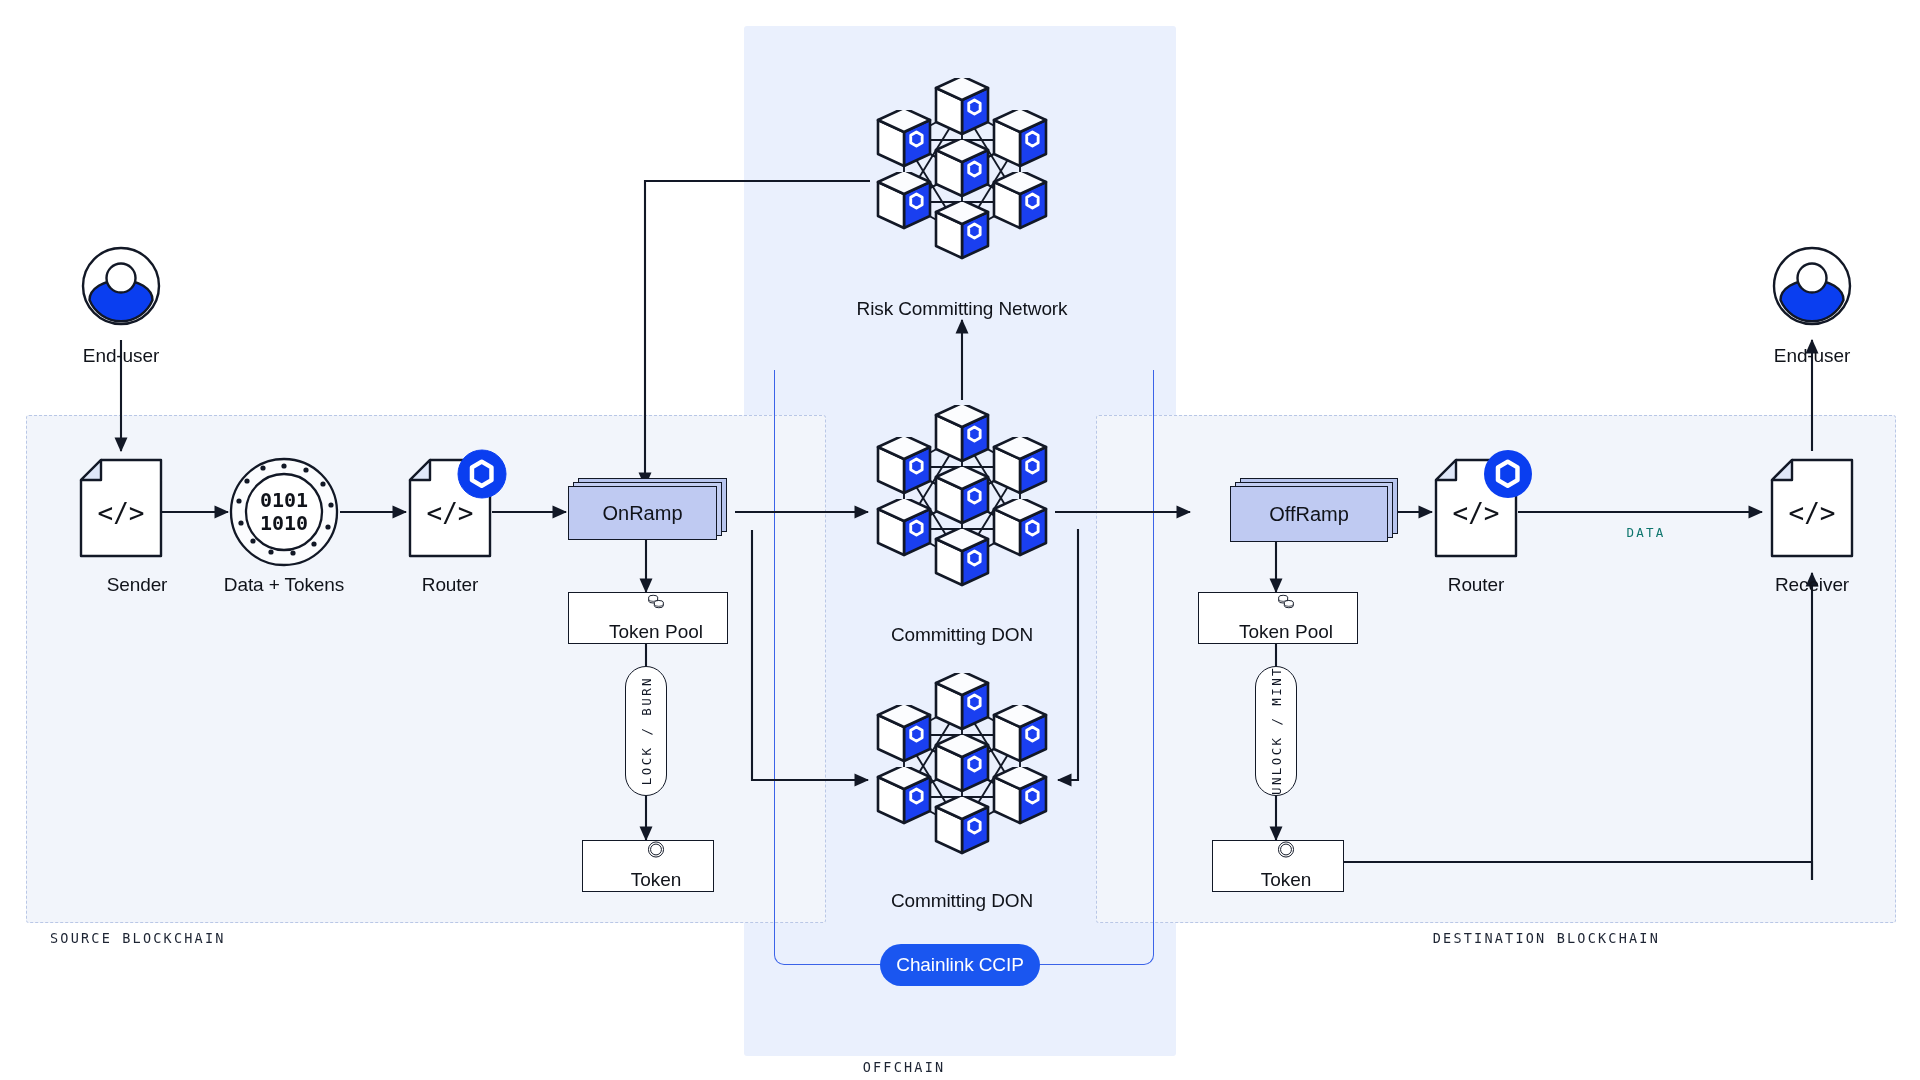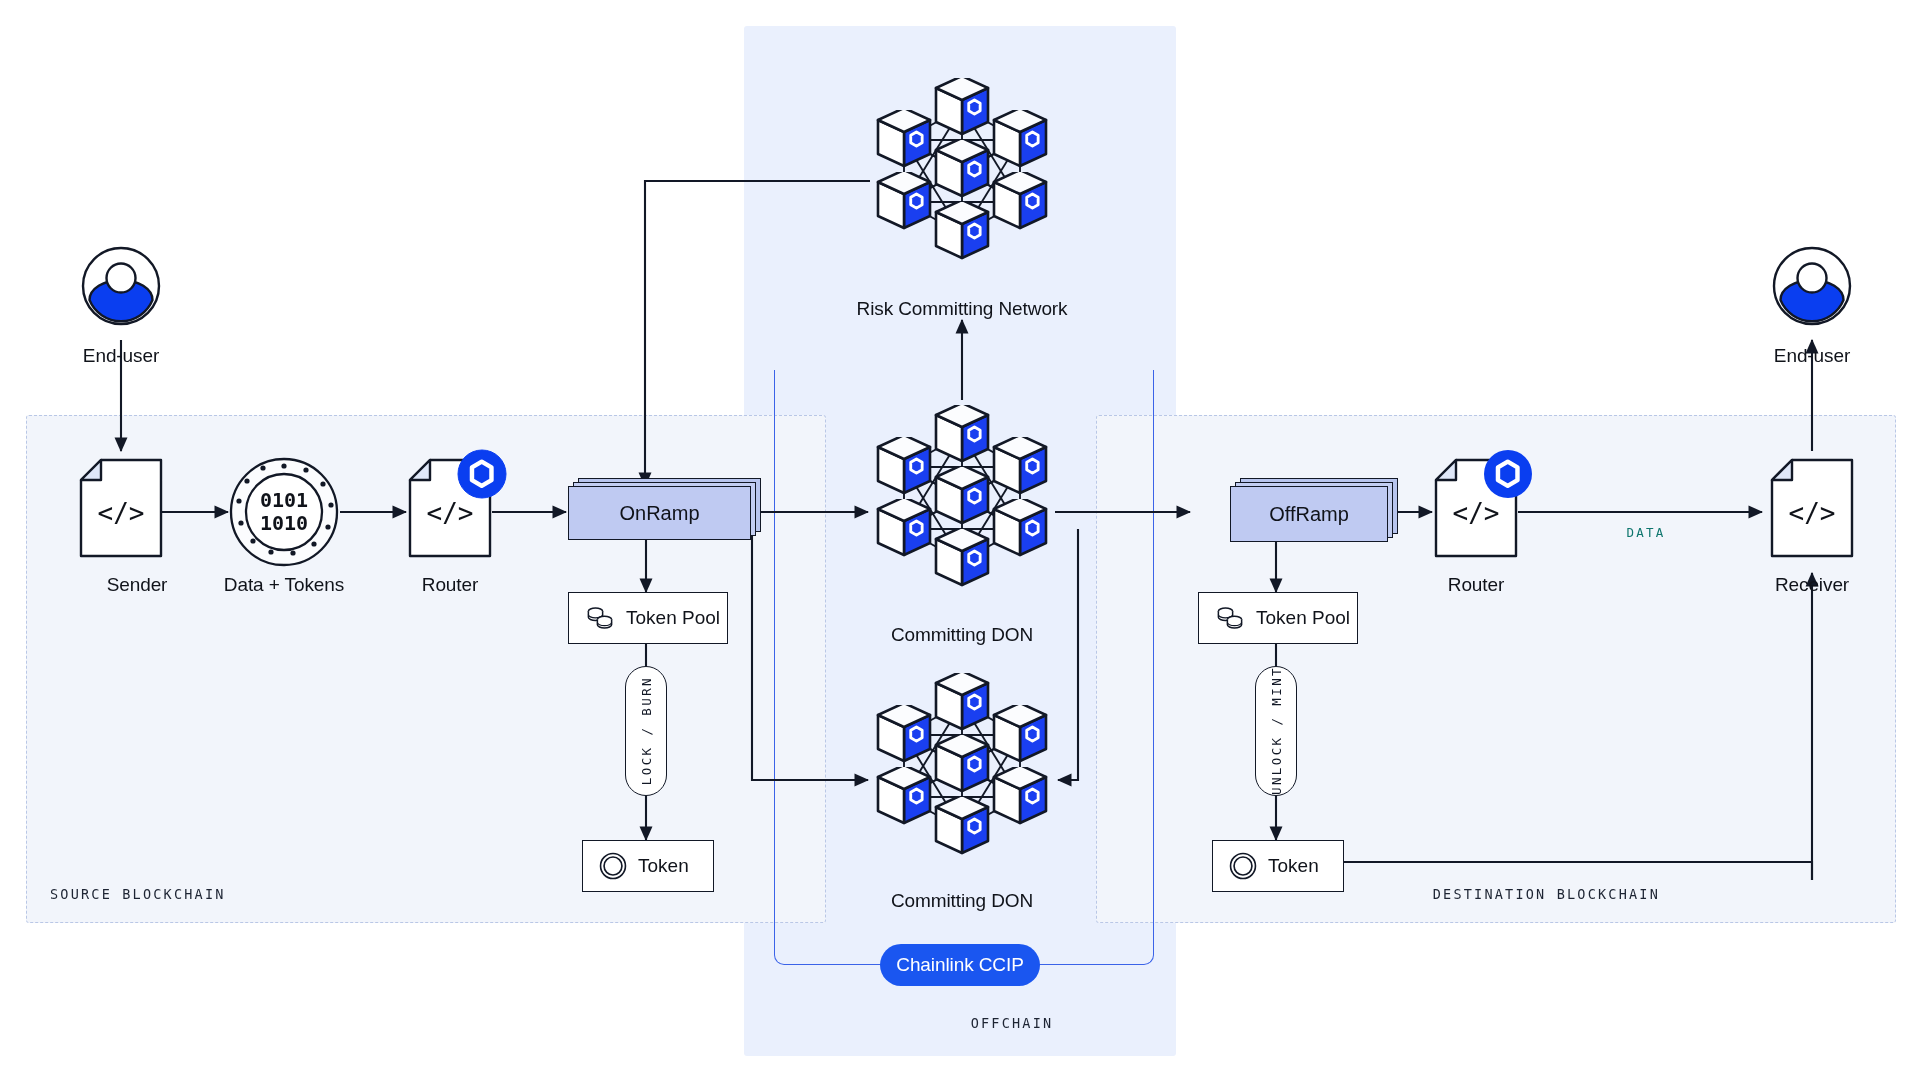--- a/index.html
+++ b/index.html
@@ -30,20 +30,21 @@
     border-radius:0 0 10px 10px;
     background:transparent;
   }
   .panel-label{
     position:absolute;
     font-family:"DejaVu Sans Mono","Liberation Mono",monospace;
     font-size:13.5px;
     letter-spacing:2.2px;
     color:#1d2433;
     white-space:nowrap;
+    margin-top:44px;
   }
 
   
   svg.layer{position:absolute;left:0;top:0;width:1920px;height:1080px;overflow:visible;}
   svg.layer *{shape-rendering:geometricPrecision;}
 
   
   .nodelabel{
     position:absolute;
     font-size:19px;
@@ -73,21 +74,21 @@
     display:flex;align-items:center;justify-content:center;
     font-size:20px;color:#10131a;
   }
 
   
   .wbox{
     position:absolute;box-sizing:border-box;
     background:#ffffff;border:1.8px solid #121826;
     display:flex;align-items:center;gap:11px;
     padding-left:16px;
-    font-size:19px;color:#10131a;
+    font-size:19px;color:#10131a;flex-direction:column;
   }
   .wbox .wtxt{white-space:nowrap;}
 
   
   .pill{
     position:absolute;box-sizing:border-box;
     background:#ffffff;border:1.7px solid #121826;
     border-radius:999px;
     display:flex;align-items:center;justify-content:center;
   }
@@ -127,21 +128,21 @@
   <div class="panel panel-chain" style="left:26px;top:415px;width:800px;height:508px;"></div>
 
   <div class="panel panel-chain" style="left:1096px;top:415px;width:800px;height:508px;"></div>
 
   <div class="panel panel-ccip-border" style="left:774px;top:370px;width:380px;height:595px;"></div>
 
   <div class="panel-label" style="left:50px;top:886px;">SOURCE BLOCKCHAIN</div>
 
   <div class="panel-label" style="left:1660px;top:886px;transform:translateX(-100%);padding-left:8px;">DESTINATION BLOCKCHAIN</div>
 
-  <div class="panel-label" style="left:1012px;top:1015px;transform:translateX(-50%);">OFFCHAIN</div>
+  <div class="panel-label" style="left:904px;top:1015px;transform:translateX(-50%);">OFFCHAIN</div>
 
   <svg class="layer" viewBox="0 0 1920 1080">
     <defs>
       <marker id="arrow" viewBox="0 0 10 10" refX="9.2" refY="5" markerWidth="7" markerHeight="7" orient="auto-start-reverse">
         <path d="M0,0.6 L10,5 L0,9.4 z" fill="#121826"></path>
       </marker>
 
       <symbol id="hexglyph" viewBox="0 0 24 26">
         <path d="M12 1.6 L21.2 7 v12 L12 24.4 L2.8 19 V7 z" fill="none" stroke="#ffffff" stroke-width="3.6" stroke-linejoin="round"></path>
       </symbol>
@@ -340,21 +341,21 @@
   <div class="nodelabel" style="left:962px;top:298px;">Risk Committing Network</div>
   <div class="nodelabel" style="left:962px;top:624px;">Committing DON</div>
   <div class="nodelabel" style="left:962px;top:890px;">Committing DON</div>
 
   <div class="nodelabel" style="left:1476px;top:574px;">Router</div>
   <div class="nodelabel" style="left:1812px;top:574px;">Receiver</div>
   <div class="nodelabel" style="left:1812px;top:345px;">End-user</div>
 
   <div class="edge-label" style="left:1646px;top:525px;">DATA</div>
 
-  <div class="ramp" style="left:568px;top:486px;width:183px;height:54px;">
+  <div class="ramp" style="left:568px;top:486px;width:149px;height:54px;">
     <div class="sh2"></div>
     <div class="sh1"></div>
     <div class="face">OnRamp</div>
   </div>
 
   <div class="ramp" style="left:1194px;top:486px;width:158px;height:56px;margin-left:36px;">
     <div class="sh2"></div>
     <div class="sh1"></div>
     <div class="face">OffRamp</div>
   </div>

